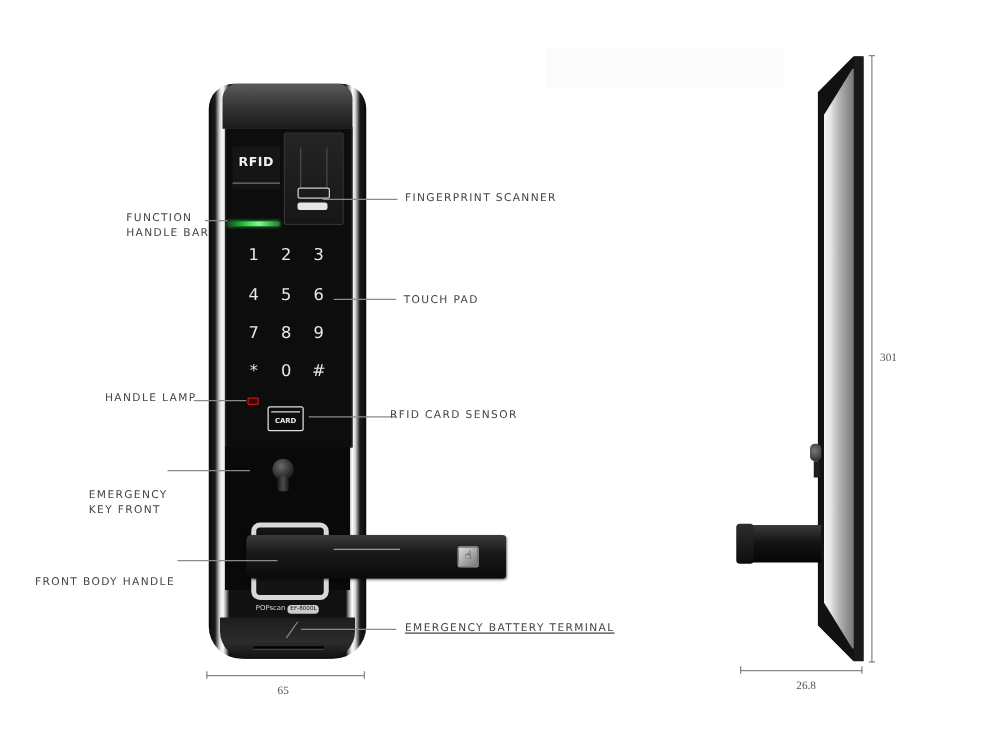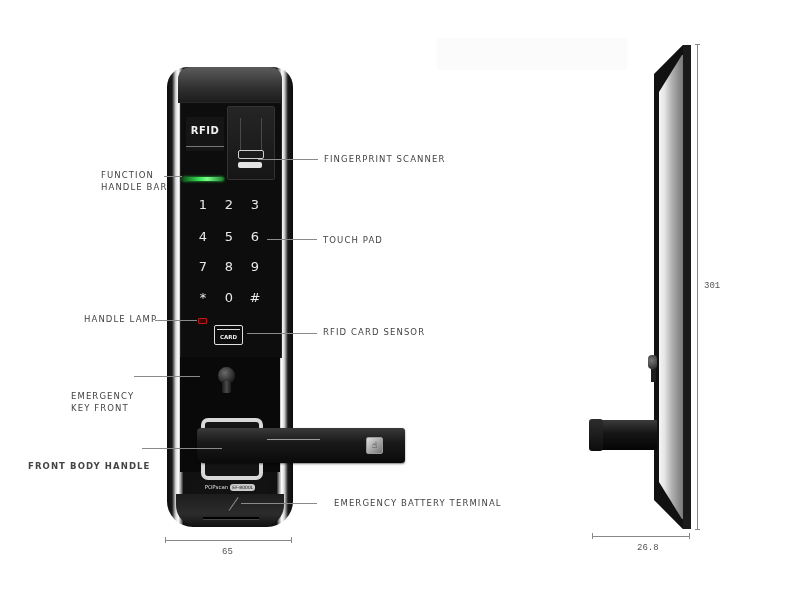--- a/index.html
+++ b/index.html
@@ -1,20 +1,20 @@
 <!DOCTYPE html>
 <html><head>
 <meta charset="utf-8">
 <style>
   html,body{margin:0;padding:0;background:#ffffff;}
   body{width:800px;height:600px;position:relative;overflow:hidden;font-family:"DejaVu Sans","Liberation Sans",sans-serif;}
   .abs{position:absolute;}
   .label{position:absolute;font-size:8.5px;letter-spacing:1.1px;color:#444;line-height:12px;white-space:nowrap;font-family:"DejaVu Sans",sans-serif;}
   .leader{position:absolute;height:1px;background:#8a8a8a;}
-  .dim{position:absolute;font-size:9px;color:#555;font-family:Liberation Mono, monospace;}
+  .dim{position:absolute;font-size:9px;color:#555;font-family:Liberation Serif, serif;}
   
   .front-outer{left:167px;top:67px;width:126px;height:460px;border-radius:20px 20px 26px 26px;background:linear-gradient(90deg,#0b0b0b 0%,#1a1a1a 4%,#d8d8d8 7%,#ffffff 9%,#9a9a9a 11%,#111 13%,#111 87%,#9a9a9a 89%,#ffffff 91%,#d8d8d8 93%,#1a1a1a 96%,#0b0b0b 100%);}
   .front-top{left:178px;top:67px;width:104px;height:36px;border-radius:12px 12px 0 0;background:linear-gradient(180deg,#5b5b5b 0%,#2f2f2f 60%,#1b1b1b 100%);}
   .front-panel{left:180px;top:102px;width:100px;height:254px;background:#0d0d0d;border:1px solid #262626;}
   .logo{left:186px;top:117px;width:38px;height:34px;background:#151515;color:#f0f0f0;font-weight:bold;font-size:10px;text-align:center;line-height:28px;letter-spacing:0.5px;}
   .logo-sub{position:absolute;left:0;right:0;bottom:4px;height:1px;background:#777;}
   .fp-housing{left:227px;top:106px;width:46px;height:72px;background:linear-gradient(180deg,#252525,#161616);border:1px solid #333;border-radius:2px;}
   .fp-slot1{left:238px;top:150px;width:24px;height:7px;border:1px solid #cfcfcf;border-radius:2px;background:#1b1b1b;}
   .fp-slot2{left:238px;top:162px;width:24px;height:6px;background:#e4e4e4;border-radius:2px;}
   .fp-rail{left:240px;top:118px;width:20px;height:32px;border-left:1px solid #4a4a4a;border-right:1px solid #4a4a4a;}
@@ -119,43 +119,43 @@
   <div>HANDLE LAMP</div>
 </div>
 <div class="leader" style="left:155px;top:320px;width:42px;"></div>
 
 <div class="label" style="left:71px;top:390px;">
   <div>EMERGENCY</div>
   <div>KEY FRONT</div>
 </div>
 <div class="leader" style="left:134px;top:376px;width:66px;"></div>
 
-<div class="label" style="left:28px;top:460px;font-weight:bold;">
+<div class="label" style="left:28px;top:460px;">
   <div>FRONT BODY HANDLE</div>
 </div>
 <div class="leader" style="left:142px;top:448px;width:80px;"></div>
 
 <div class="leader" style="left:258px;top:159px;width:60px;"></div>
 <div class="label" style="left:324px;top:137px;margin-top:16px;">
   <div>FINGERPRINT SCANNER</div>
 </div>
 
 <div class="leader" style="left:267px;top:239px;width:50px;"></div>
 <div class="label" style="left:323px;top:234px;">
   <div>TOUCH PAD</div>
 </div>
 
 <div class="leader" style="left:247px;top:333px;width:70px;"></div>
-<div class="label" style="left:323px;top:326px;">
+<div class="label" style="left:312px;top:326px;">
   <div>RFID CARD SENSOR</div>
 </div>
 
 <div class="leader" style="left:241px;top:503px;width:76px;"></div>
 <div class="leader" style="left:229px;top:510px;width:16px;transform:rotate(-55deg);transform-origin:left center;"></div>
-<div class="label" style="left:334px;top:497px;">
+<div class="label" style="left:324px;top:497px;text-decoration:underline;">
   <div>EMERGENCY BATTERY TERMINAL</div>
 </div>
 
 <div class="hline" style="left:165px;top:540px;width:127px;"></div>
 <div class="tick-h" style="left:165px;top:537px;"></div>
 <div class="tick-h" style="left:291px;top:537px;"></div>
 <div class="dim" style="left:222px;top:547px;">65</div>
 
 <div>
   <div class="abs side-body"></div>

